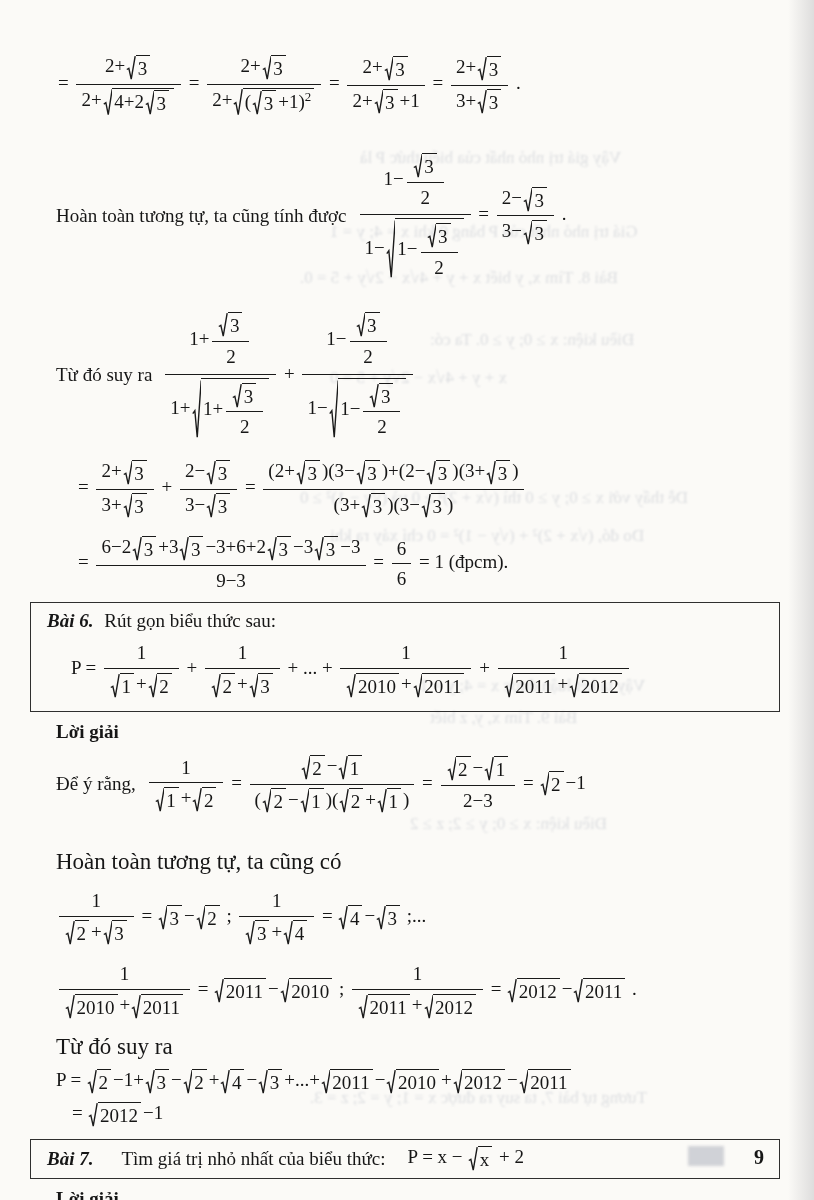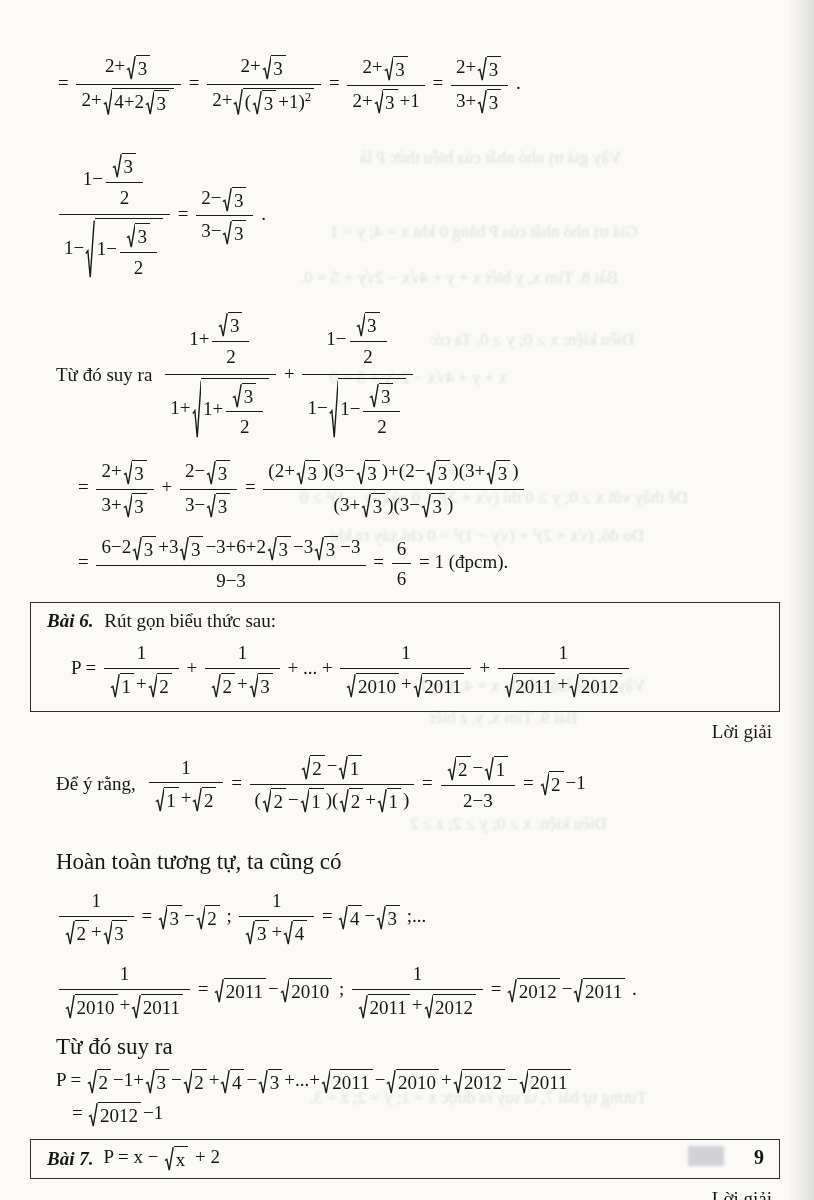--- a/index.html
+++ b/index.html
@@ -18,26 +18,26 @@
   .mfrac>.den{display:block;padding:3px 5px 0}
   .msqrt{display:inline-flex;align-items:stretch;vertical-align:middle;margin:0 2px 0 1px}
   .rsvg{width:.5em;flex:none;align-self:stretch;height:auto;min-height:1.05em}
   .rbody{display:inline-block;border-top:1.5px solid #1a1a1a;padding:1px 3px 0 2px}
   sup{font-size:.68em;line-height:1}
   .grp{display:inline}
 
   
   .tline{display:flex;align-items:center;gap:10px;flex-wrap:nowrap}
   .para{font-size:23px}
-  .loigiai{text-align:right;font-weight:400;font-size:19px;margin:2px 0 8px}
+  .loigiai{text-align:left;font-weight:700;font-size:19px;margin:2px 0 8px}
   .plabel{font-weight:700;font-style:italic;margin-right:6px}
 
   .problem-box{border:1.5px solid #2f2f2f;margin:8px -8px 8px -26px;padding:6px 10px 9px 16px}
   .problem-box .boxmath{margin:6px 0 2px 24px}
-  .box7row{display:flex;align-items:center;gap:4px}
+  .box7row{display:flex;align-items:center;gap:22px}
 
   
   .sp-l1{margin-bottom:30px;margin-left:2px}
   .sp-l2{margin-bottom:24px}
   .sp-l3{margin-bottom:14px}
   .sp-l4{margin-bottom:12px;margin-left:22px}
   .sp-l5{margin-bottom:4px;margin-left:22px}
   .sp-box6{margin-bottom:8px}
   .sp-lg{margin-bottom:8px}
   .sp-l7{margin-bottom:32px}
@@ -140,20 +140,21 @@
                 </svg>
                 <span class="rbody"><span class="grp">3</span></span>
               </span></span></span><span class="den"><span class="grp">3+<span class="msqrt">
                 <svg viewBox="0 0 12 24" preserveAspectRatio="none" class="rsvg">
                   <path d="M1 13.5 L3.6 12.4 L6.6 22.5 L11.6 1" fill="none" stroke="#1a1a1a" stroke-width="1.4" vector-effect="non-scaling-stroke"></path>
                 </svg>
                 <span class="rbody"><span class="grp">3</span></span>
               </span></span></span></span> .</span></div>
 
   <div class="tline sp-l2">
+    <span class="txt">Hoàn toàn tương tự, ta cũng tính được</span>
     <span class="math"><span class="mroot"><span class="mfrac"><span class="num"><span class="grp">1−<span class="mfrac"><span class="num"><span class="grp"><span class="msqrt">
                         <svg viewBox="0 0 12 24" preserveAspectRatio="none" class="rsvg">
                           <path d="M1 13.5 L3.6 12.4 L6.6 22.5 L11.6 1" fill="none" stroke="#1a1a1a" stroke-width="1.4" vector-effect="non-scaling-stroke"></path>
                         </svg>
                         <span class="rbody"><span class="grp">3</span></span>
                       </span></span></span><span class="den"><span class="grp">2</span></span></span></span></span><span class="den"><span class="grp">1−<span class="msqrt">
                   <svg viewBox="0 0 12 24" preserveAspectRatio="none" class="rsvg">
                     <path d="M1 13.5 L3.6 12.4 L6.6 22.5 L11.6 1" fill="none" stroke="#1a1a1a" stroke-width="1.4" vector-effect="non-scaling-stroke"></path>
                   </svg>
                   <span class="rbody"><span class="grp">1−<span class="mfrac"><span class="num"><span class="grp"><span class="msqrt">
@@ -532,20 +533,21 @@
   <div class="mline sp-m11"><span class="mroot">= <span class="msqrt">
           <svg viewBox="0 0 12 24" preserveAspectRatio="none" class="rsvg">
             <path d="M1 13.5 L3.6 12.4 L6.6 22.5 L11.6 1" fill="none" stroke="#1a1a1a" stroke-width="1.4" vector-effect="non-scaling-stroke"></path>
           </svg>
           <span class="rbody"><span class="grp">2012</span></span>
         </span>−1</span></div>
 
   <section class="problem-box sp-box7">
     <div class="box7row">
       <b class="plabel">Bài 7.</b>
+      <span>Tìm giá trị nhỏ nhất của biểu thức:</span>
       <span class="math"><span class="mroot">P = x − <span class="msqrt">
               <svg viewBox="0 0 12 24" preserveAspectRatio="none" class="rsvg">
                 <path d="M1 13.5 L3.6 12.4 L6.6 22.5 L11.6 1" fill="none" stroke="#1a1a1a" stroke-width="1.4" vector-effect="non-scaling-stroke"></path>
               </svg>
               <span class="rbody"><span class="grp">x</span></span>
             </span> + 2</span></span>
     </div>
   </section>
 
   <h3 class="loigiai sp-lg2">Lời giải</h3>

